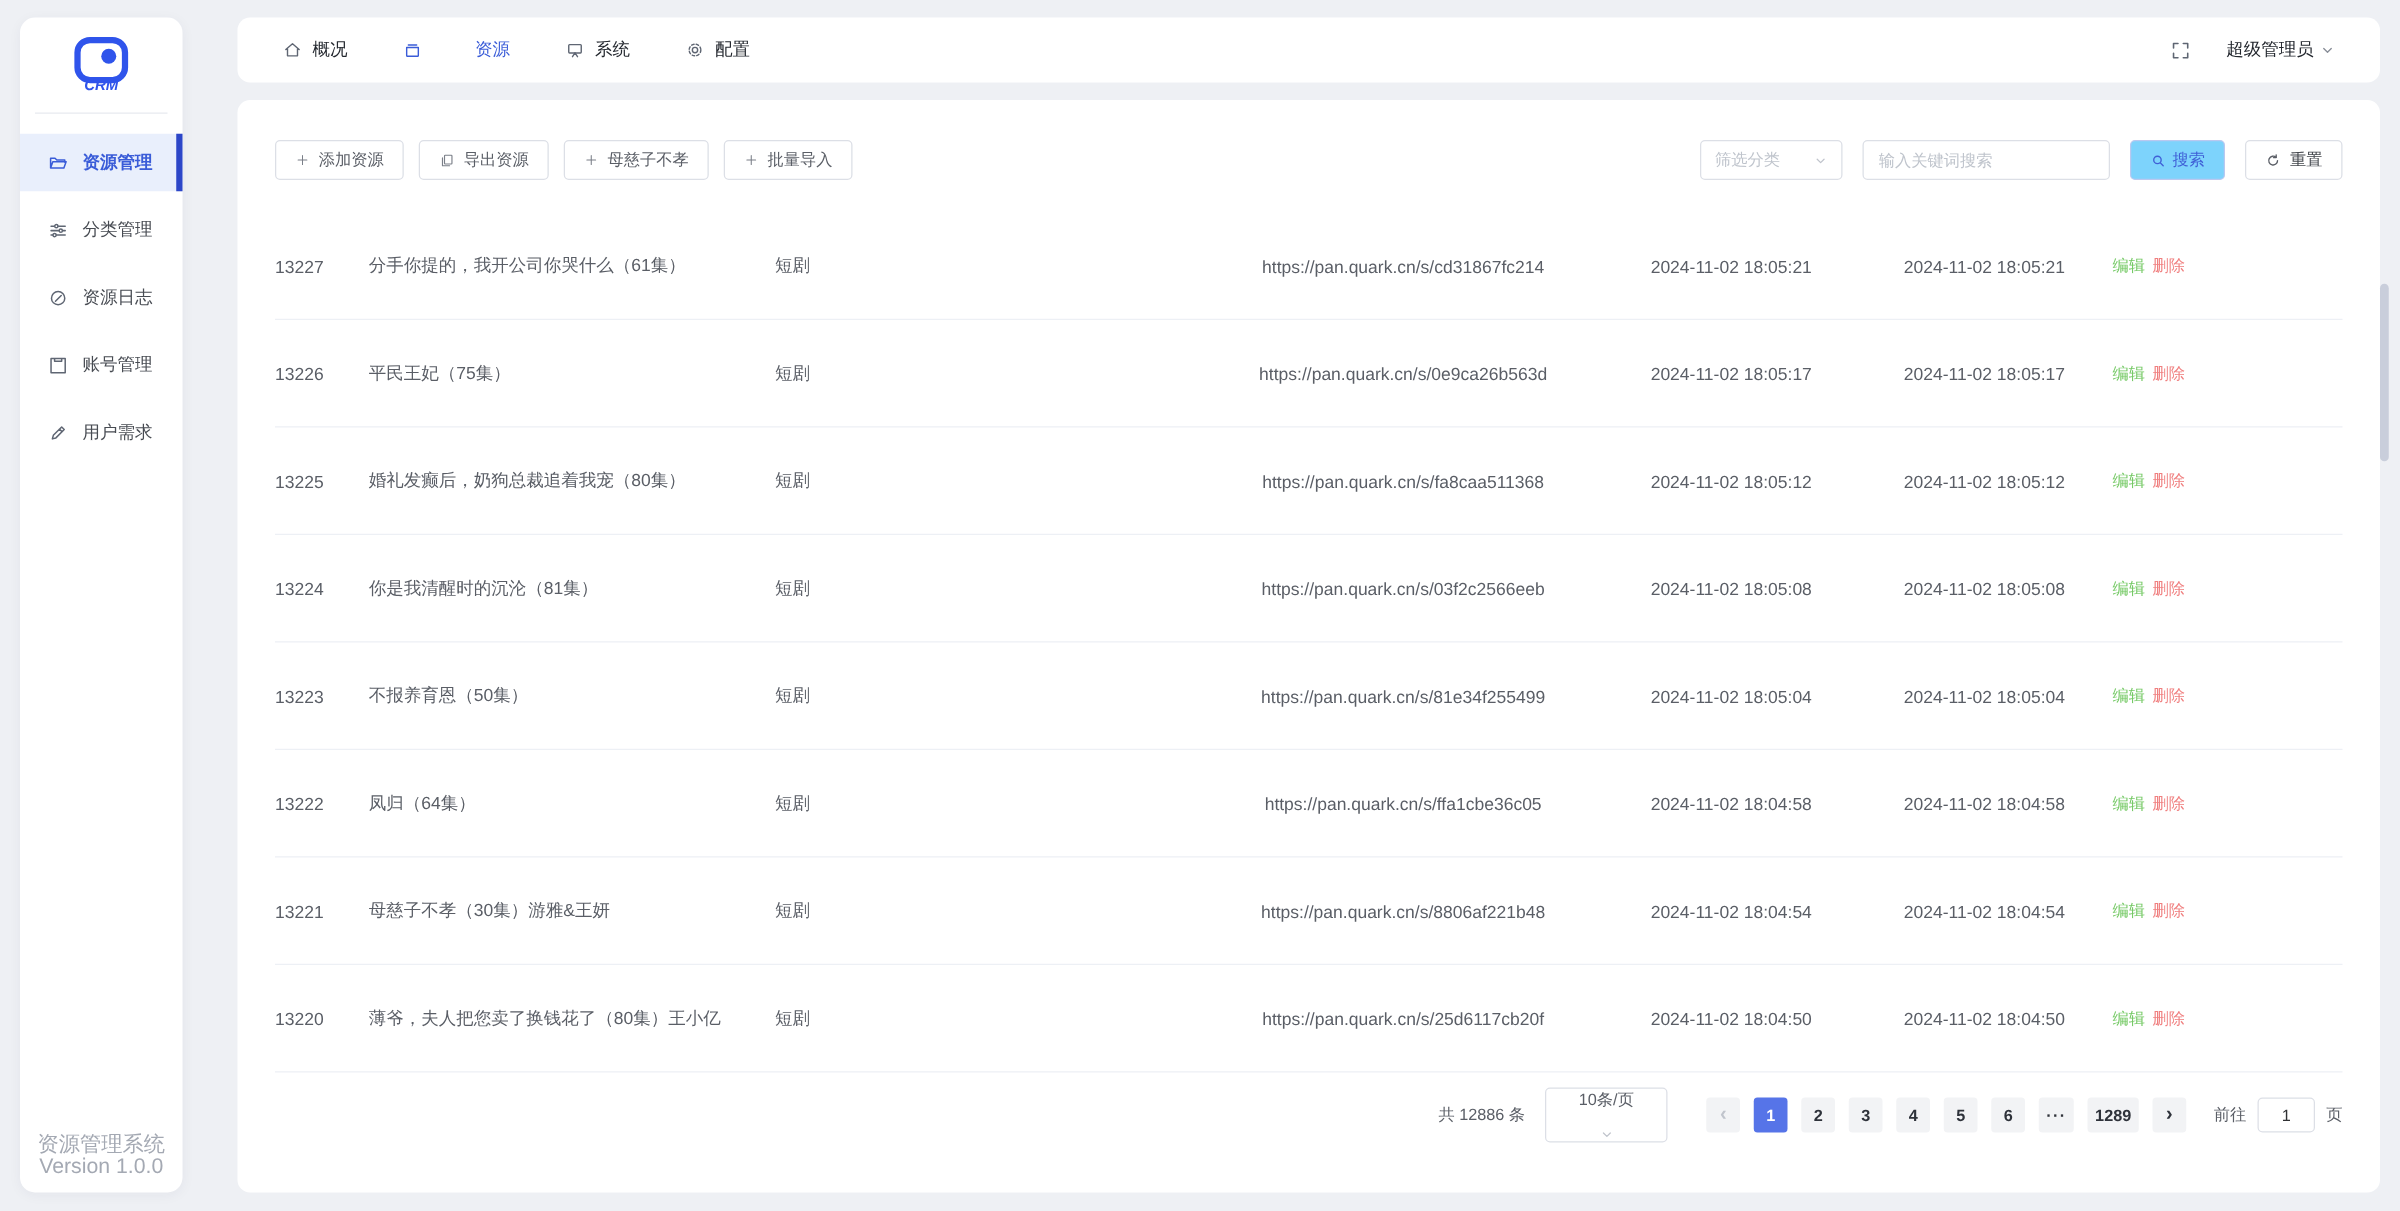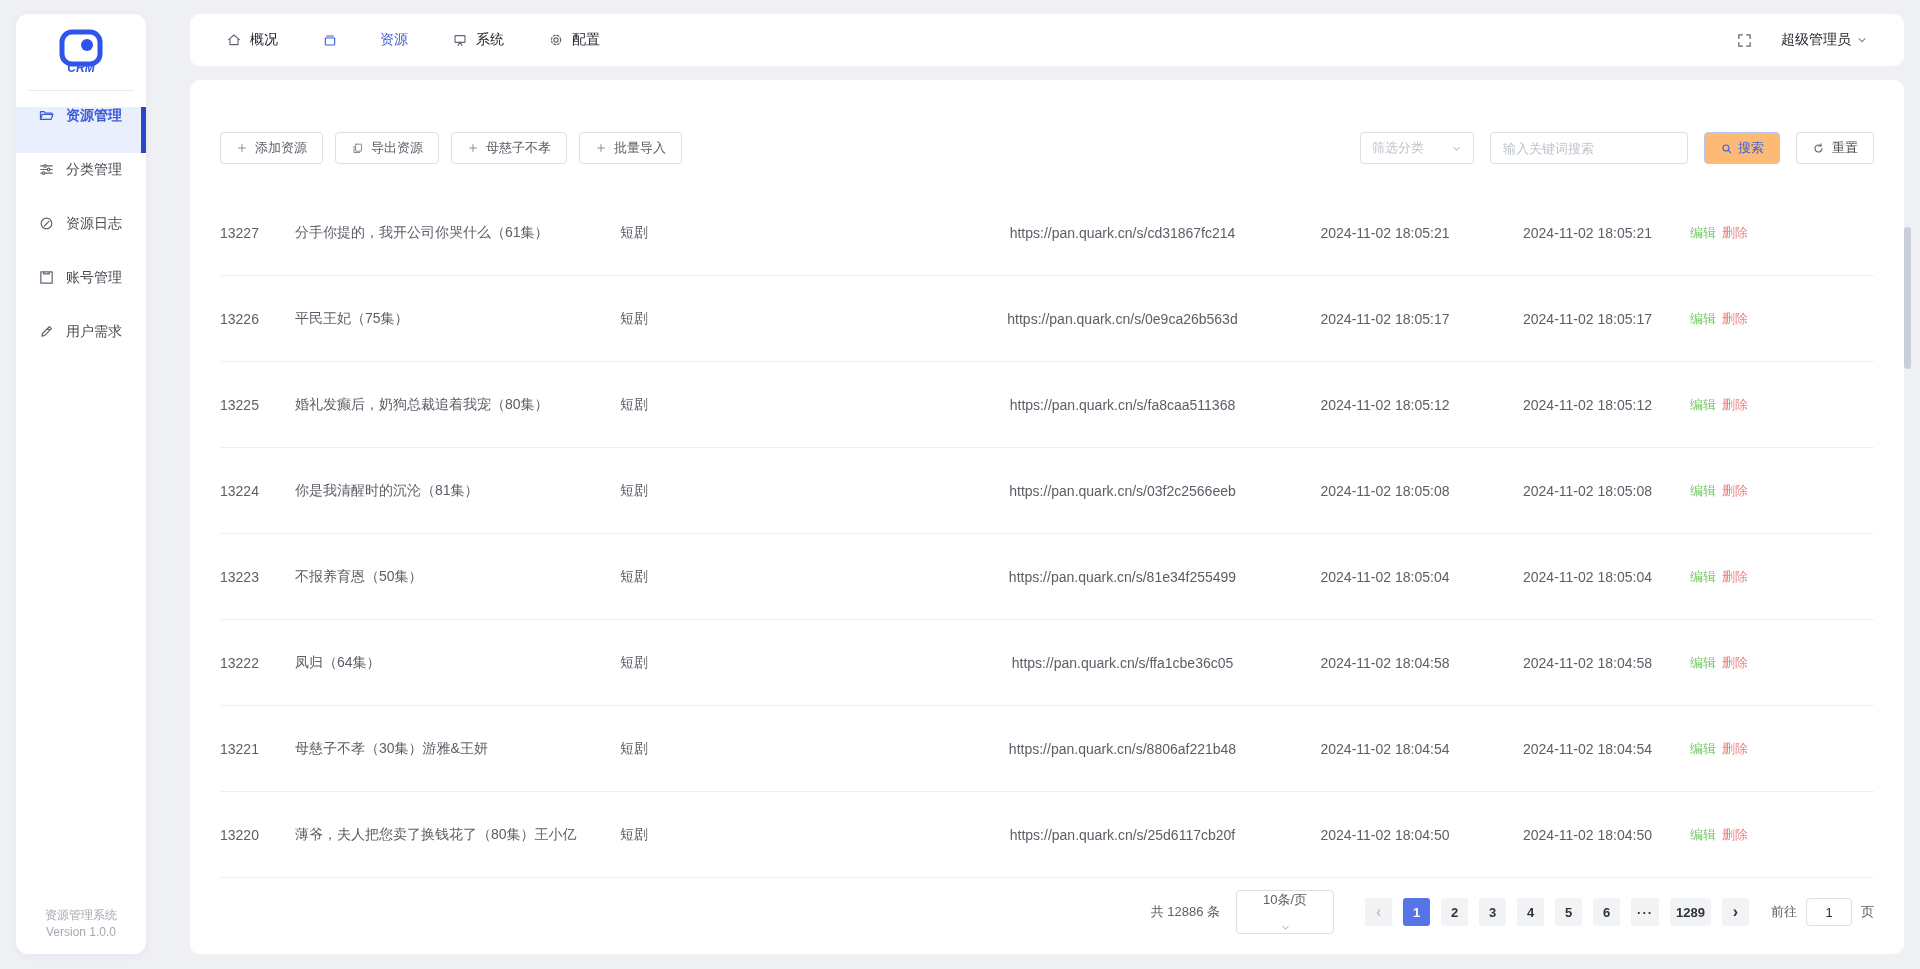--- a/index.html
+++ b/index.html
@@ -11,63 +11,63 @@
     color:#303133;
   }
   svg { display:block; }
 
   
   .sidebar { position:absolute; left:16px; top:14px; width:130px; height:940px;
     background:#fff; border-radius:12px; box-shadow:0 2px 10px rgba(30,40,70,.05); }
   .logo { height:76px; display:flex; align-items:center; justify-content:center; }
   .logo-divider { width:106px; height:1px; background:#e8eaf0; margin:0 auto 16px; }
   .menu-item { position:relative; height:46px; margin-bottom:8px;
-    display:flex; gap:11px; padding-left:22px;
+    display:flex; align-items:center; gap:11px; padding-left:22px;
     font-size:14px; color:#474b52; cursor:pointer; }
   .menu-item .mi-icon { color:#5f6673; }
   .menu-item.active { background:#e9effc; color:#3a5cd8; font-weight:600; }
   .menu-item.active .mi-icon { color:#3a5cd8; }
   .menu-item.active::after { content:""; position:absolute; right:0; top:0; bottom:0;
     width:5px; background:#2c46c8; }
   .sidebar-footer { position:absolute; bottom:13px; left:0; width:100%;
-    text-align:center; font-size:12px; line-height:17px; color:#a4a9b3; }
+    text-align:center; font-size:17px; line-height:17px; color:#a4a9b3; }
 
   
   .topbar { position:absolute; left:190px; top:14px; width:1714px; height:52px;
     background:#fff; border-radius:10px; display:flex; align-items:center;
     justify-content:space-between; padding:0 36px; }
   .tabs { display:flex; gap:44px; }
   .tab { display:flex; align-items:center; gap:8px; font-size:14px; color:#23272e; cursor:pointer; }
   .tab .tab-icon { color:#5f6673; }
   .tab.active { color:#3a5cd8;gap:42px; }
   .tab.active .tab-icon { color:#3a5cd8; }
   .topbar-right { display:flex; align-items:center; gap:28px; }
   .fullscreen-btn { color:#5f6673; cursor:pointer; }
   .user-chip { display:flex; align-items:center; gap:5px; font-size:14px; color:#23272e; cursor:pointer; }
   .user-chip .chev { color:#8a8f99; }
 
   
   .content { position:absolute; left:190px; top:80px; width:1714px; height:874px;
-    background:#fff; border-radius:10px; padding:52px 30px 0; }
+    background:#fff; border-radius:10px; padding:32px 30px 0; }
 
   .toolbar { display:flex; justify-content:space-between; align-items:center; }
   .toolbar-left { display:flex; gap:12px; }
   .btn { height:32px; display:inline-flex; align-items:center; gap:7px; padding:0 15px;
     border:1px solid #dcdfe6; border-radius:4px; background:#fff;
     font-size:13px; color:#5a5e66; cursor:pointer; white-space:nowrap; }
   .btn .b-icon { color:#7a7f88; }
   .toolbar-right { display:flex; align-items:center; gap:16px; }
   .select-box { width:114px; height:32px; border:1px solid #dcdfe6; border-radius:4px;
     background:#fff; display:flex; align-items:center; justify-content:space-between;
     padding:0 11px; font-size:13px; color:#bfc4cc; cursor:pointer; }
   .select-box .chev { color:#c0c4cc; }
   .search-input { width:198px; height:32px; border:1px solid #dcdfe6; border-radius:4px;
     padding:0 12px; font-size:13px; color:#303133; outline:none; }
   .search-input::placeholder { color:#bfc4cc; }
-  .btn-search { background:#fdba74; border-color:#b9c8f0; color:#3f5fd6; gap:5px; }
+  .btn-search { background:#7dd3fc; border-color:#b9c8f0; color:#3f5fd6; gap:5px; }
   .btn-search .b-icon { color:#3f5fd6; }
   .btn-reset { color:#43474d; }
   .btn-reset .b-icon { color:#5a5e66; }
 
   
   .table { margin-top:26px; }
   .thead, .trow { display:grid;
     grid-template-columns:75px 325px 340px 325px 200px 205px 1fr; align-items:center; }
   .thead { height:42px; border-bottom:1px solid #e9ecf2;
     font-size:14px; font-weight:700; color:#8f949e; }

